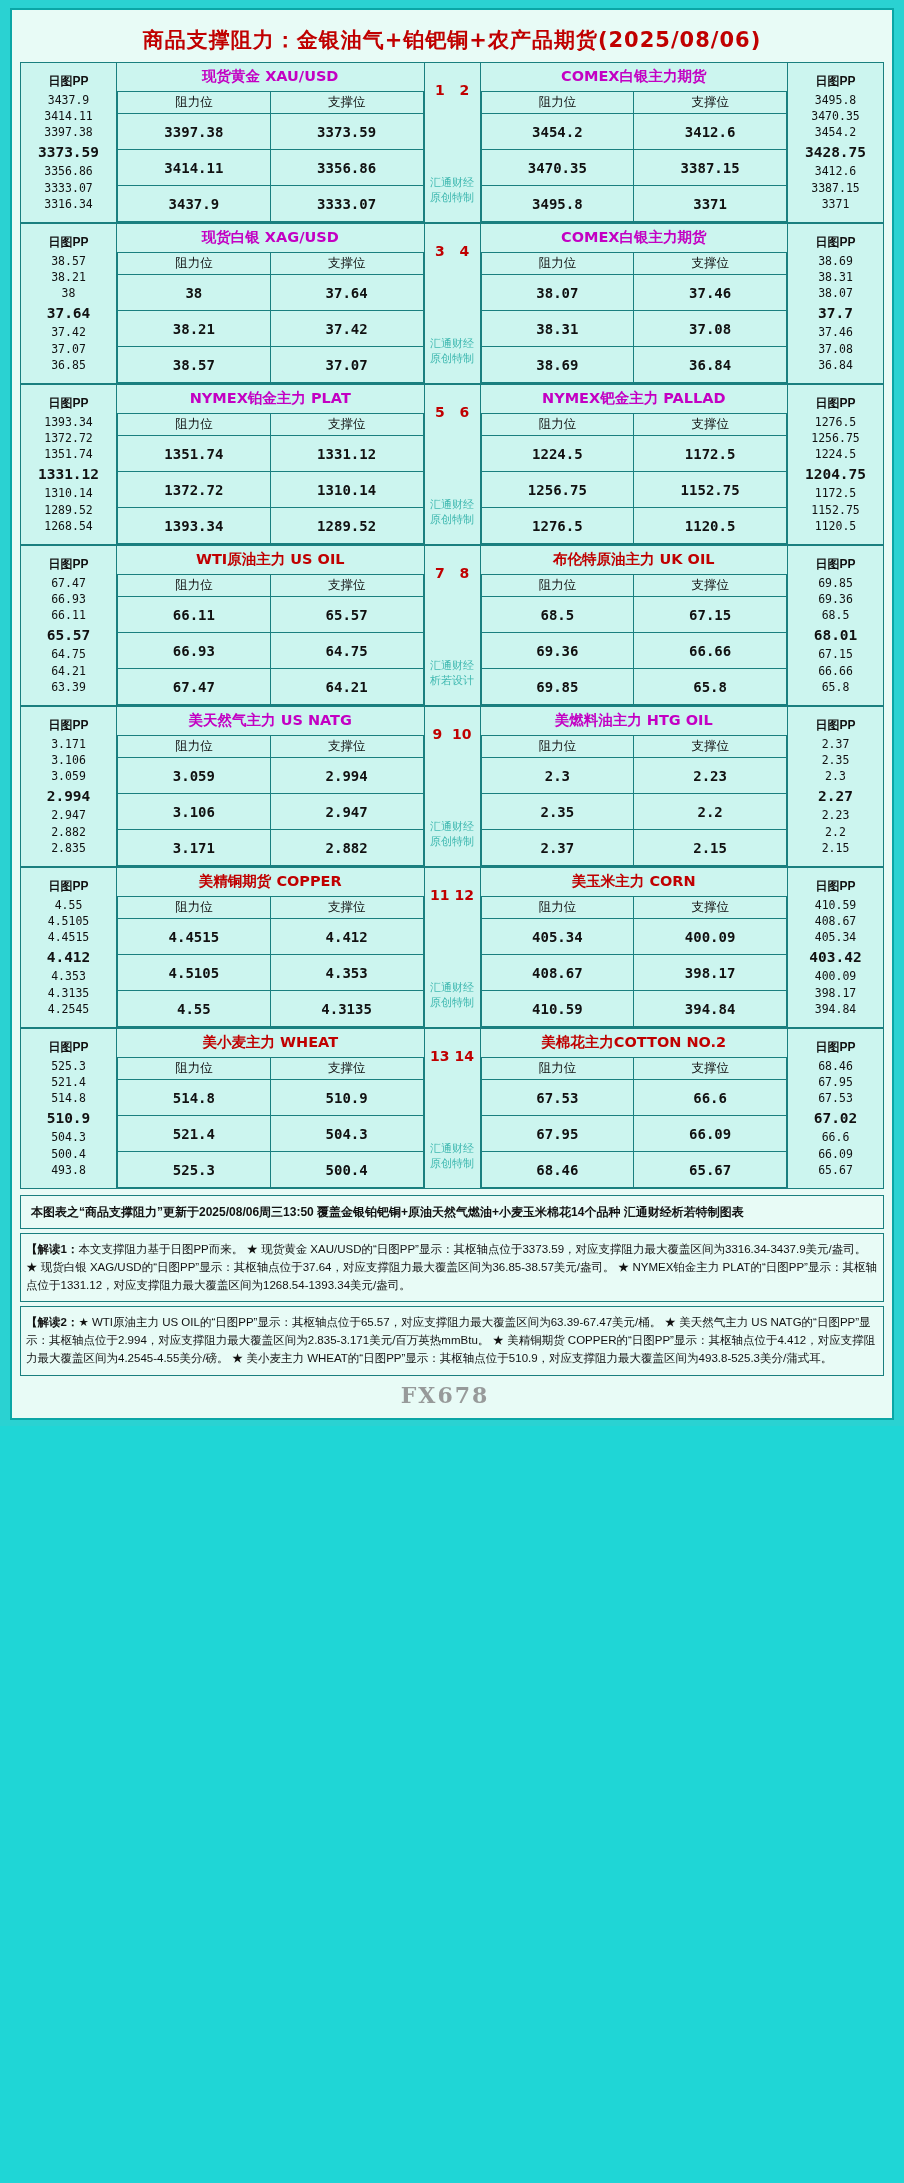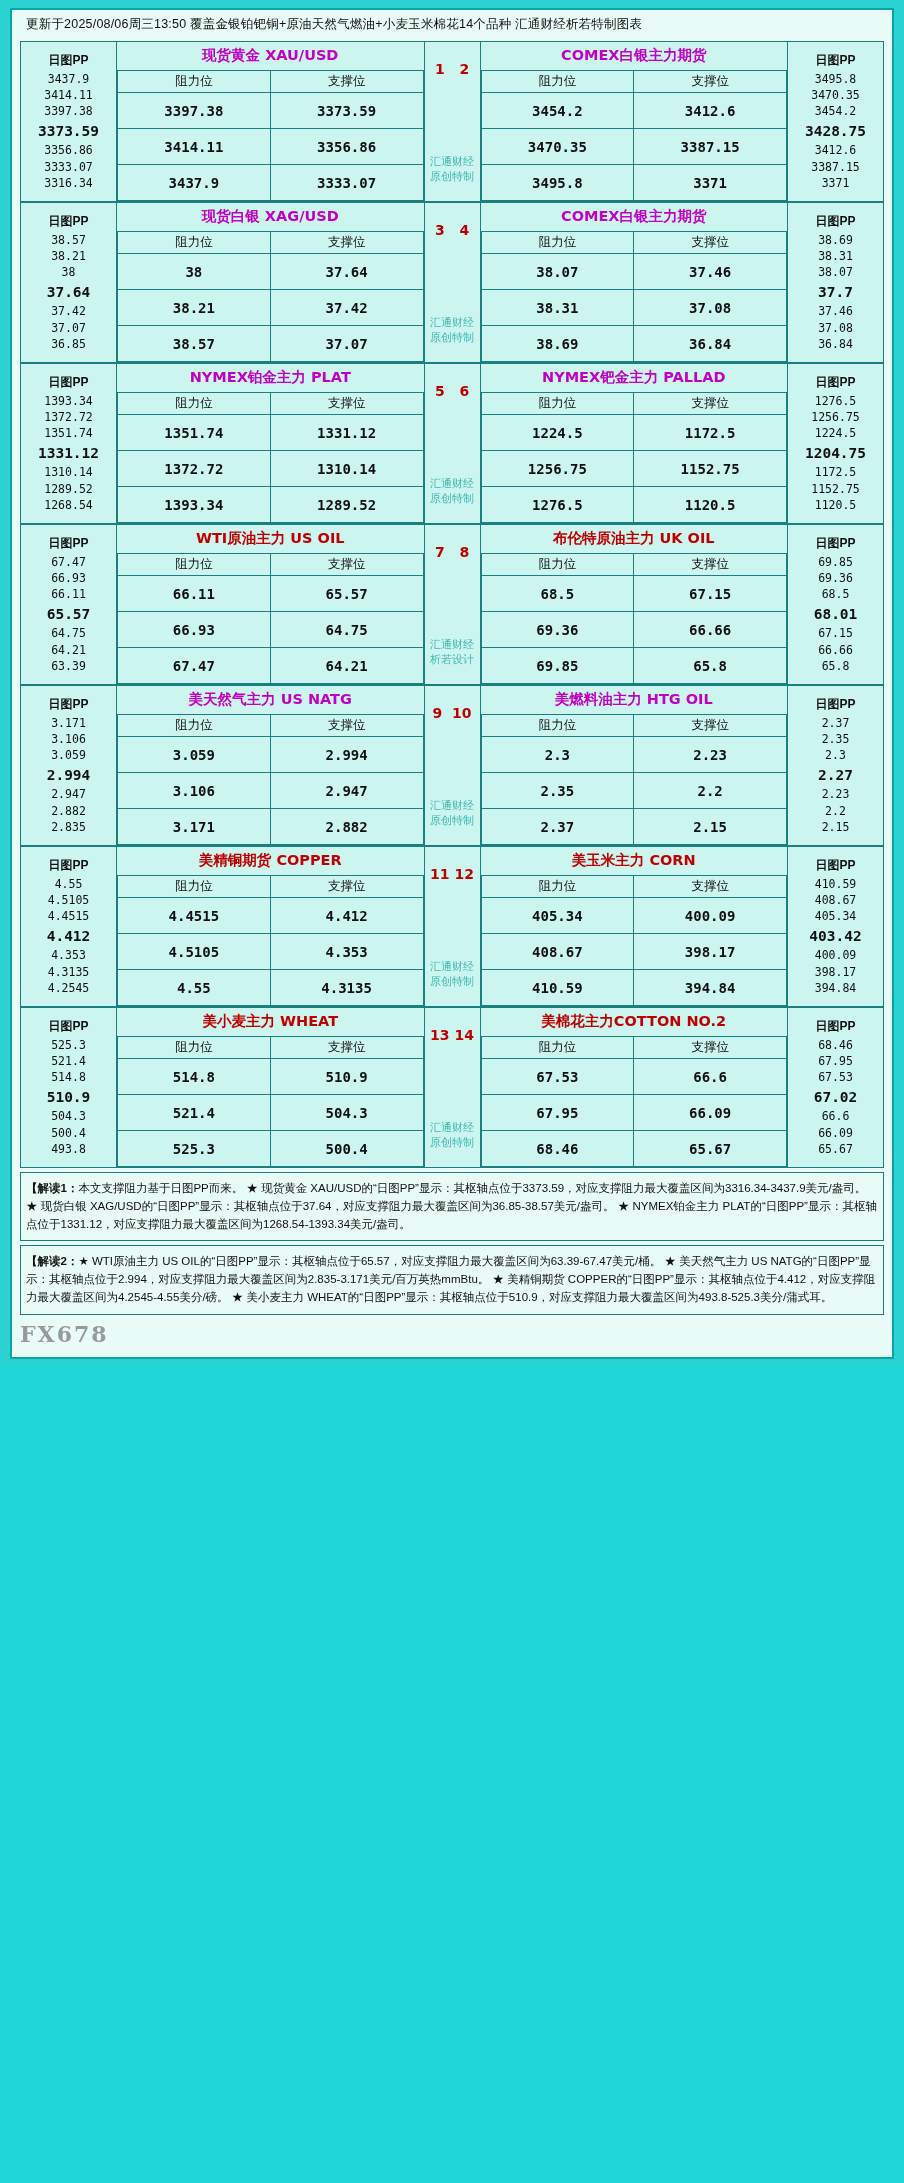--- a/index.html
+++ b/index.html
@@ -135,38 +135,38 @@
   .interp {
     background: #e8fbf6;
     border: 1px solid #1a7f7f;
     margin-top: 4px;
     padding: 7px 5px;
     font-size: 11.5px;
     line-height: 1.55;
     color: #111;
   }
   .watermark-bar {
-    text-align: left;
+    text-align: center;
     padding: 6px 14px 2px 0;
   }
   .wm-logo {
     font-family: "DejaVu Serif", serif;
     font-size: 22px;
     font-weight: bold;
     color: #8a8a8a;
     letter-spacing: 2px;
     opacity: 0.85;
   }
 </style>
 </head>
 <body>
 
 <div class="page">
   <div class="sheet">
-    <div class="subtitle">更新于2025/08/06周三13:50  覆盖金银铂钯铜+原油天然气燃油+小麦玉米棉花14个品种  汇通财经析若特制图表</div>
+    <div class="title">商品支撑阻力：金银油气+铂钯铜+农产品期货(2025/08/06)</div>
     <div id="blocks">
         <div class="blockwrap">
           <table class="blk">
             <tbody>
               <tr>
                 <td class="pp-col">
                   <div class="hdr">日图PP</div>
                   <div class="">3437.9</div>
                   <div class="">3414.11</div>
                   <div class="">3397.38</div>
@@ -723,20 +723,23 @@
                   <div class="">66.6</div>
                   <div class="">66.09</div>
                   <div class="">65.67</div>
                 </td>
               </tr>
             </tbody>
           </table>
         </div>
       </div>
 
+    <div class="footer-note">
+      <b>本图表之“商品支撑阻力”更新于2025/08/06周三13:50  覆盖金银铂钯铜+原油天然气燃油+小麦玉米棉花14个品种  汇通财经析若特制图表</b>
+    </div>
 
     <div class="interp">
       <b>【解读1：</b><span>本文支撑阻力基于日图PP而来。 ★ 现货黄金 XAU/USD的“日图PP”显示：其枢轴点位于3373.59，对应支撑阻力最大覆盖区间为3316.34-3437.9美元/盎司。 ★ 现货白银 XAG/USD的“日图PP”显示：其枢轴点位于37.64，对应支撑阻力最大覆盖区间为36.85-38.57美元/盎司。 ★ NYMEX铂金主力 PLAT的“日图PP”显示：其枢轴点位于1331.12，对应支撑阻力最大覆盖区间为1268.54-1393.34美元/盎司。</span>
     </div>
     <div class="interp">
       <b>【解读2：</b><span>★ WTI原油主力 US OIL的“日图PP”显示：其枢轴点位于65.57，对应支撑阻力最大覆盖区间为63.39-67.47美元/桶。 ★ 美天然气主力 US NATG的“日图PP”显示：其枢轴点位于2.994，对应支撑阻力最大覆盖区间为2.835-3.171美元/百万英热mmBtu。 ★ 美精铜期货 COPPER的“日图PP”显示：其枢轴点位于4.412，对应支撑阻力最大覆盖区间为4.2545-4.55美分/磅。 ★ 美小麦主力 WHEAT的“日图PP”显示：其枢轴点位于510.9，对应支撑阻力最大覆盖区间为493.8-525.3美分/蒲式耳。</span>
     </div>
 
     <div class="watermark-bar">
       <span class="wm-logo">FX678</span>

